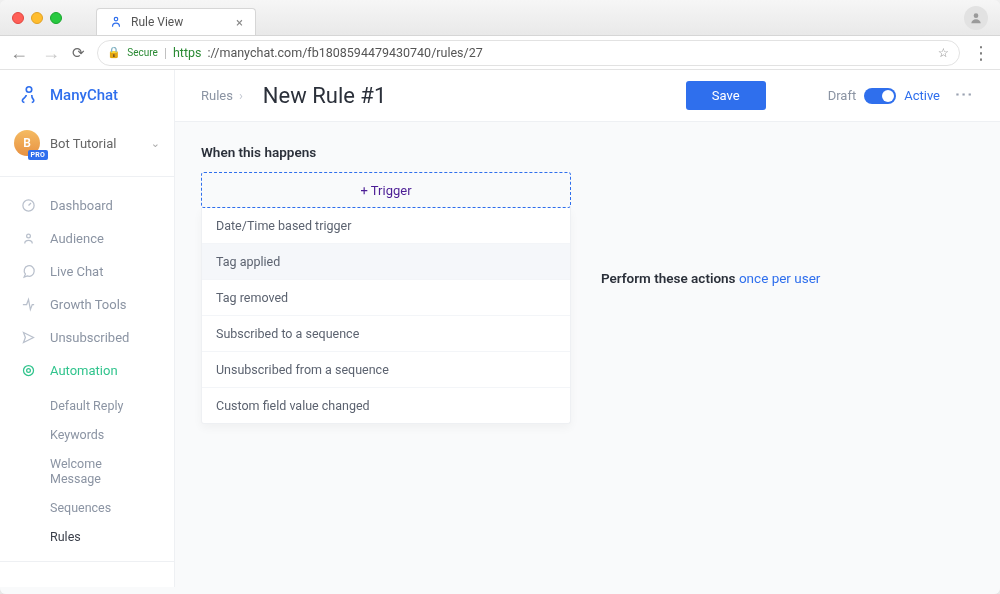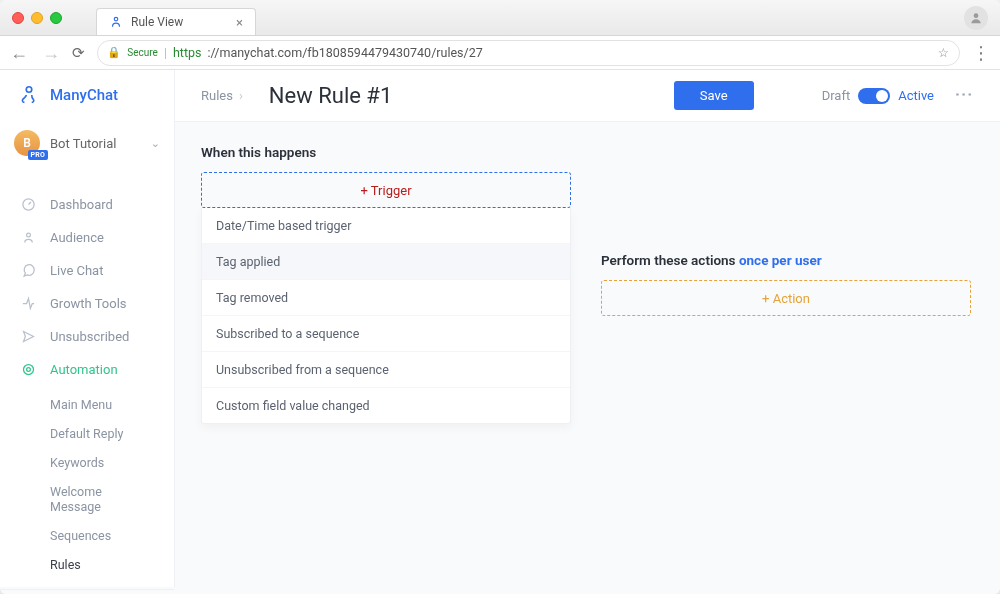--- a/index.html
+++ b/index.html
@@ -45,39 +45,39 @@
     .nav-item .ico{width:16px;display:flex;justify-content:center;color:#b9c0cc;}
     .nav-item.active{color:#31c48d;}
     .nav-item.active .ico{color:#31c48d;}
     .sub-nav{padding:4px 0;}
     .sub-item{padding:7px 20px 7px 50px;font-size:12.5px;color:#8b94a3;cursor:pointer;}
     .sub-item.current{color:#3a3f4a;}
     .divider{height:1px;background:#eef0f3;margin:6px 0;}
 
     
     .main { position:absolute; left:175px; right:0; top:0; bottom:0; }
-    .topbar { height:52px; display:flex; align-items:center; padding:0 26px; gap:20px; border-bottom:1px solid #eef0f3; background:#fff;}
+    .topbar { height:52px; display:flex; align-items:center; padding:0 26px; gap:14px; border-bottom:1px solid #eef0f3; background:#fff;}
     .crumb{color:#8b94a3;font-size:13px;}
     .crumb .sep{margin:0 6px;color:#c3c8d2;}
     .title{font-size:22px;color:#2b303a;font-weight:400;}
     .spacer{flex:1;}
     .btn-save{background:#2f6fed;color:#fff;border:none;padding:7px 26px;border-radius:3px;font-size:13px;cursor:pointer;}
     .draft-toggle{display:flex;align-items:center;gap:8px;font-size:13px;margin-left:48px;}
     .draft-toggle .label-draft{color:#8b94a3;}
     .draft-toggle .label-active{color:#2f6fed;}
     .toggle{width:32px;height:16px;background:#2f6fed;border-radius:10px;position:relative;cursor:pointer;}
     .toggle::after{content:"";position:absolute;right:2px;top:2px;width:12px;height:12px;background:#fff;border-radius:50%;}
     .kebab{color:#9aa2b1;font-size:18px;letter-spacing:2px;cursor:pointer;transform:rotate(90deg);}
 
     .canvas{padding:22px 26px;display:flex;gap:30px;align-items:center;}
     .col{flex:1;max-width:370px;}
     .col h4{font-size:13.5px;color:#2b303a;font-weight:600;margin-bottom:12px;}
-    .col h4 .link{color:#2f6fed;font-weight:700;cursor:pointer;margin-top:46px;}
+    .col h4 .link{color:#2f6fed;font-weight:400;cursor:pointer;margin-top:46px;}
     .dashed-btn{border:1.5px dashed;border-radius:3px;height:36px;display:flex;align-items:center;justify-content:center;font-size:13px;cursor:pointer;background:transparent;width:100%;}
-    .dashed-btn.trigger{border-color:#2f6fed;color:#b91c1c;}
+    .dashed-btn.trigger{border-color:#2f6fed;color:#4c1d95;}
     .dashed-btn.action{border-color:#e5a33a;color:#e5a33a;}
     .dropdown{background:#fff;border:1px solid #eef0f3;border-top:none;border-radius:0 0 3px 3px;box-shadow:0 4px 10px rgba(0,0,0,.04);}
     .dd-item{padding:10px 14px;font-size:12.5px;color:#5c6370;cursor:pointer;border-bottom:1px solid #f3f5f8;}
     .dd-item:last-child{border-bottom:none;}
     .dd-item.hover{background:#f5f7fa;}
 
     svg{display:block;}
   </style>
 </head>
 <body>
@@ -191,21 +191,20 @@
         <div class="nav-item active">
           <span class="ico">
             <svg width="15" height="15" viewBox="0 0 24 24" fill="none" stroke="currentColor" stroke-width="2">
               <circle cx="12" cy="12" r="3"></circle>
               <circle cx="12" cy="12" r="8"></circle>
             </svg>
           </span>
           <span>Automation</span>
         </div>
         <div class="sub-nav">
-          <div class="sub-item">Main Menu</div>
           <div class="sub-item">Default Reply</div>
           <div class="sub-item">Keywords</div>
           <div class="sub-item">Welcome Message</div>
           <div class="sub-item">Sequences</div>
           <div class="sub-item current">Rules</div>
         </div>
         <div class="divider"></div>
       </nav>
   </aside>
 
@@ -235,17 +234,16 @@
             <div class="dd-item">Tag removed</div>
             <div class="dd-item">Subscribed to a sequence</div>
             <div class="dd-item">Unsubscribed from a sequence</div>
             <div class="dd-item">Custom field value changed</div>
           </div>
       </div>
       <div class="col">
         <h4>
           <span>Perform these actions </span><span class="link">once per user</span>
         </h4>
-        <button class="dashed-btn action">+ Action</button>
       </div>
     </div>
   </main>
 </div>
 
 </body></html>

